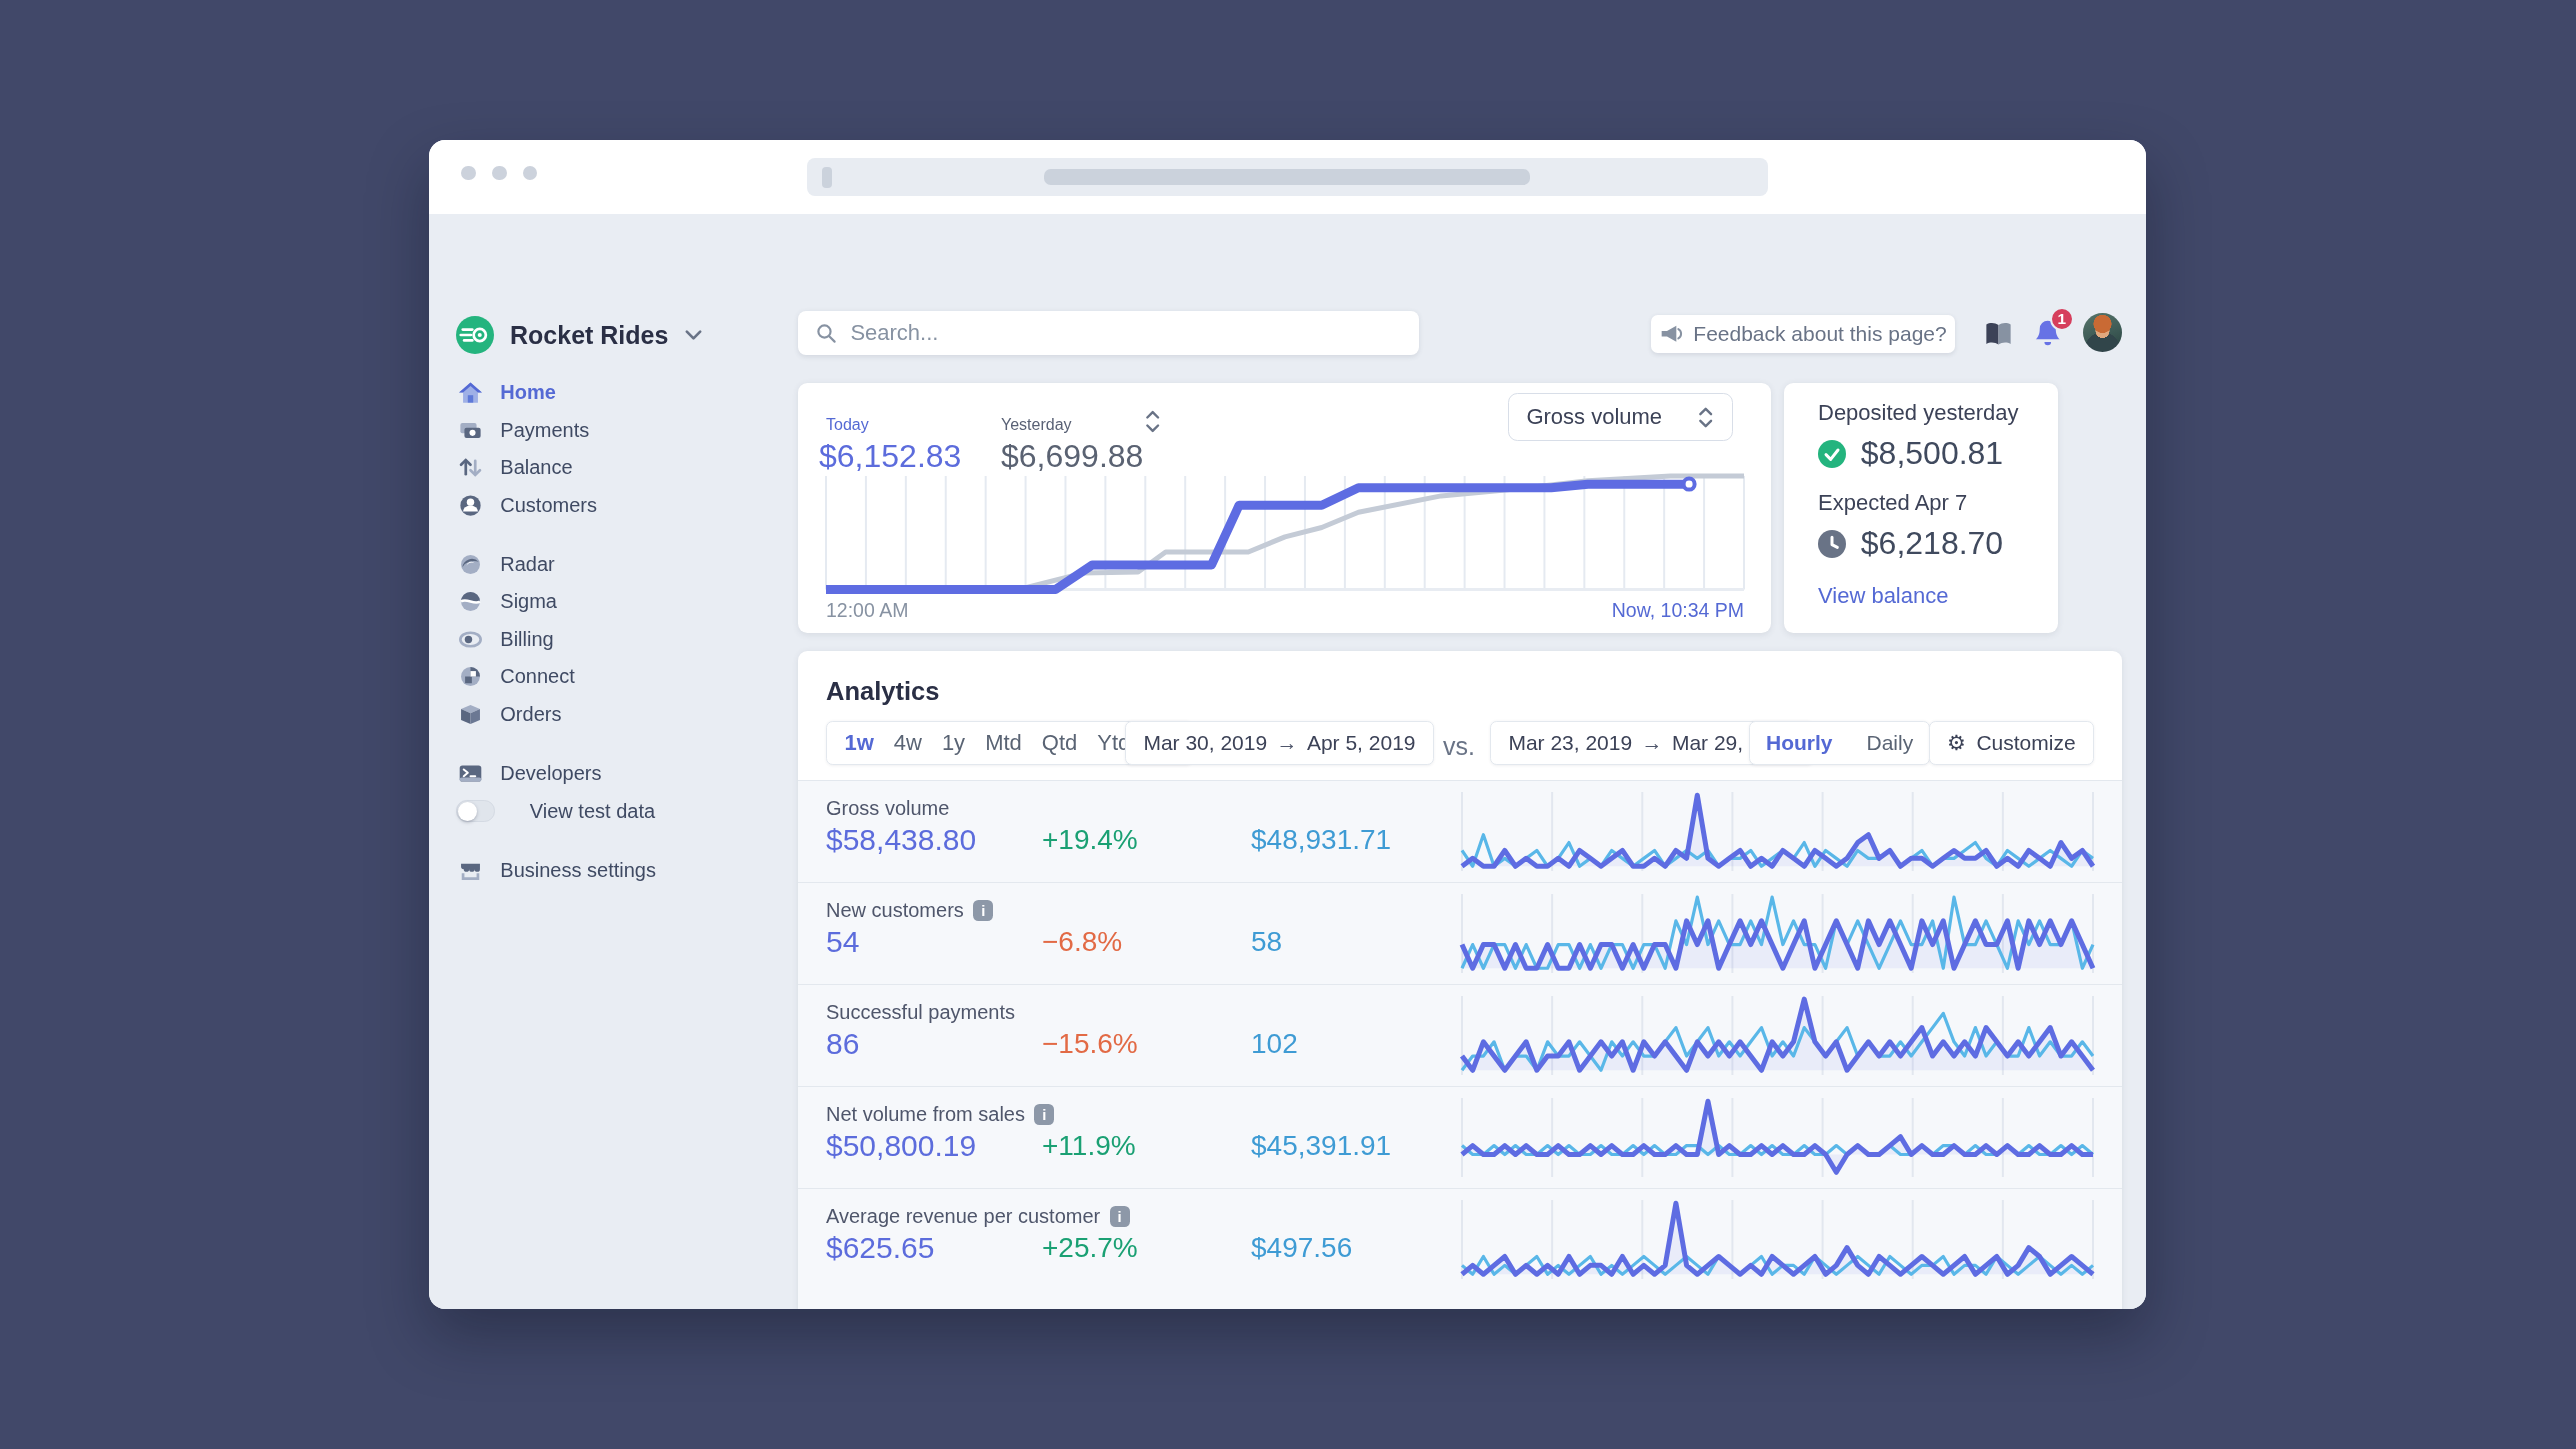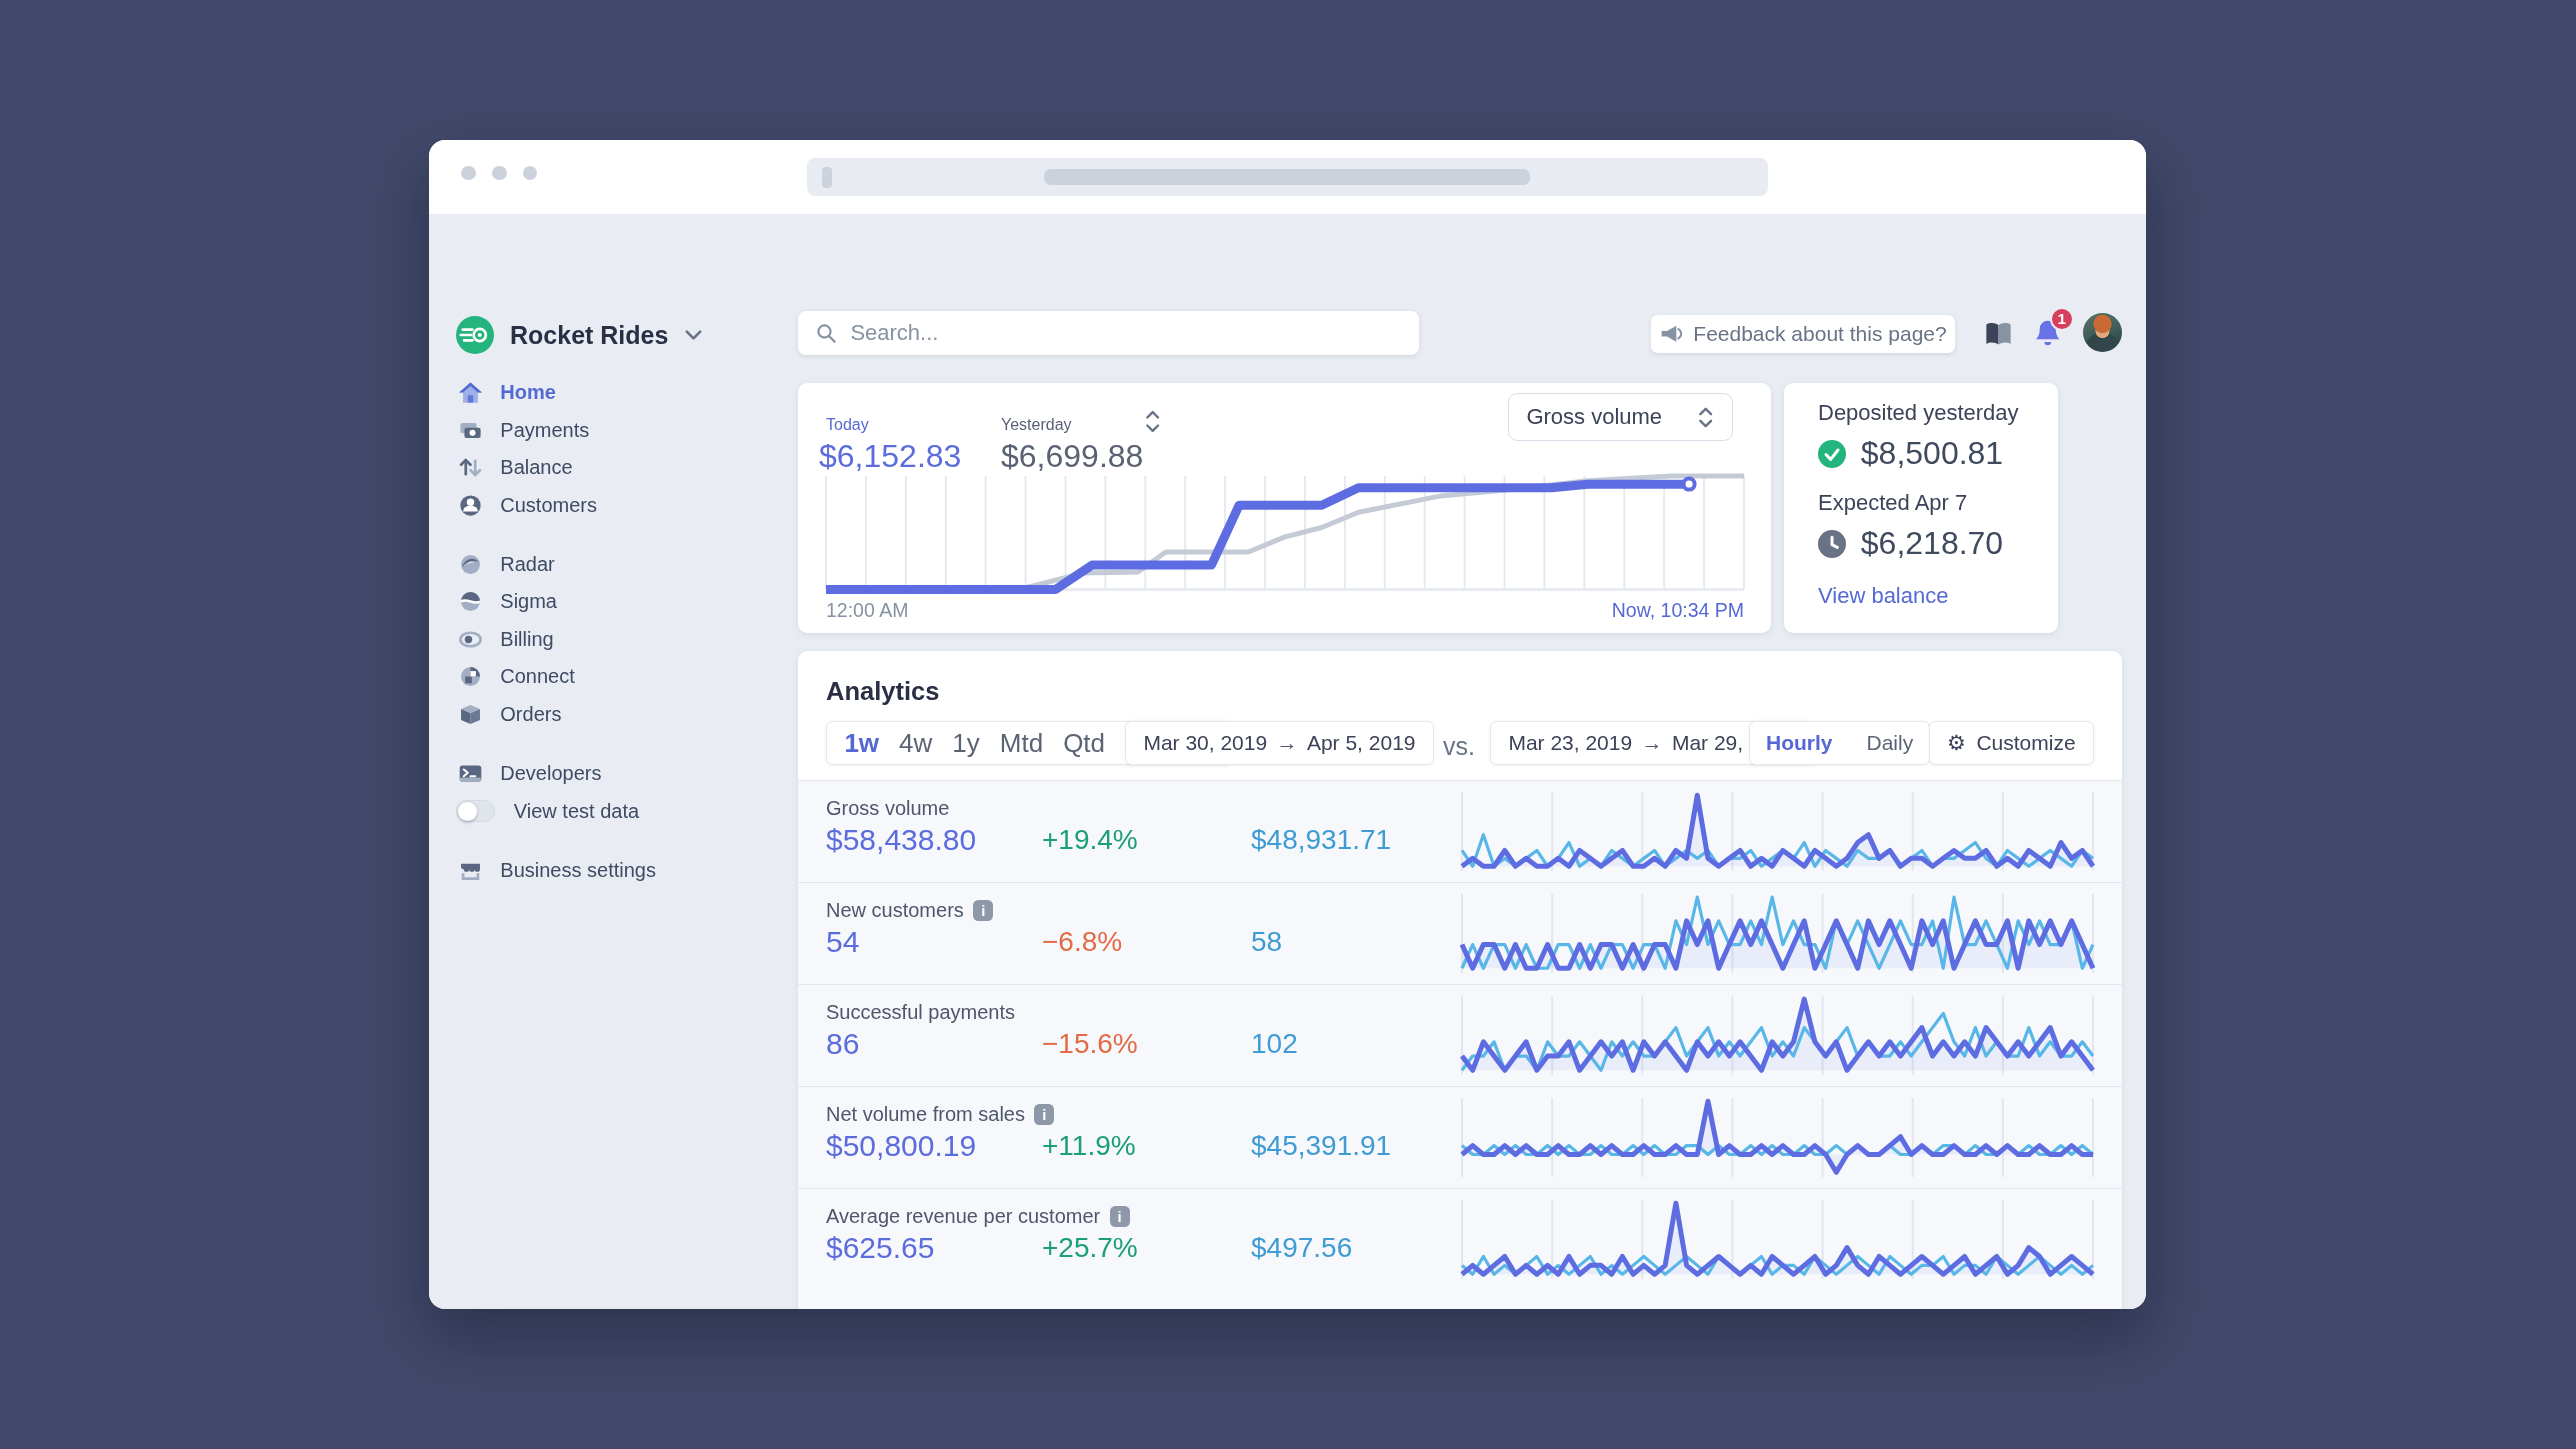--- a/index.html
+++ b/index.html
@@ -100,21 +100,21 @@
   .dep-row{position:absolute;left:34px;display:flex;align-items:center;gap:14.8px;}
   .dep-value{font-size:32px;color:#404a5e;}
   .dep-ic{width:28px;height:28px;border-radius:50%;position:relative;flex:0 0 auto;}
   .dep-link{position:absolute;left:34px;top:200px;font-size:22px;color:var(--indigo);cursor:pointer;}
 
   
   .an-title{position:absolute;left:28px;top:25.5px;font-size:25.5px;font-weight:700;color:var(--ink-dark);}
   .an-toolbar{position:absolute;left:28px;top:70px;right:28px;height:44px;}
   .tool-box{position:absolute;top:0;height:44px;background:#fff;border:1.3px solid var(--border);border-radius:6.7px;box-shadow:0 0.7px 2.7px rgba(60,66,87,.08);display:flex;align-items:center;}
   .ranges{left:0;padding:0 17.4px;gap:20px;}
-  .range{font-size:26px;color:#5a6474;cursor:pointer;}
+  .range{font-size:22px;color:#5a6474;cursor:pointer;}
   .range.active{color:var(--indigo);font-weight:700;}
   .datebox{padding:0 17.4px;gap:9.4px;cursor:pointer;}
   .datebox span{font-size:21px;color:var(--ink);}
   .datebox .arrow{color:#4f566b;}
   .vs{position:absolute;left:617px;top:10.7px;font-size:25px;color:var(--muted);}
   .granularity{left:923px;padding:0 16px;gap:34px;}
   .gran{font-size:21px;color:#5a6474;cursor:pointer;}
   .gran.active{color:var(--indigo);font-weight:700;}
   .customize{right:0;padding:0 17.4px;gap:10.7px;cursor:pointer;}
   .customize span{font-size:21px;color:var(--ink);}
@@ -281,21 +281,21 @@
               </svg>
           </span>
           <span class="nav-label">Developers</span>
         </div>
         <div class="nav-item" style="top:578px">
           <span class="nav-icon" style="width:39px">
             <span class="toggle-track">
                 <span class="toggle-knob"></span>
               </span>
           </span>
-          <span class="nav-label" style="margin-left:4px">View test data</span>
+          <span class="nav-label" style="margin-left:20px">View test data</span>
         </div>
 
         <div class="nav-item" style="top:637px">
           <span class="nav-icon">
             <svg viewBox="0 0 40 40" width="27" height="27">
                 <path d="M6 10 h28 v8 a4 4 0 0 1 -4 4 a4 4 0 0 1 -4 -4 a4 4 0 0 1 -8 0 a4 4 0 0 1 -8 0 a4 4 0 0 1 -4 -4 z" fill="#5a6780"></path>
                 <path d="M9 24 v8 h22 v-8" fill="none" stroke="#a3aec4" stroke-width="4"></path>
               </svg>
           </span>
           <span class="nav-label">Business settings</span>

